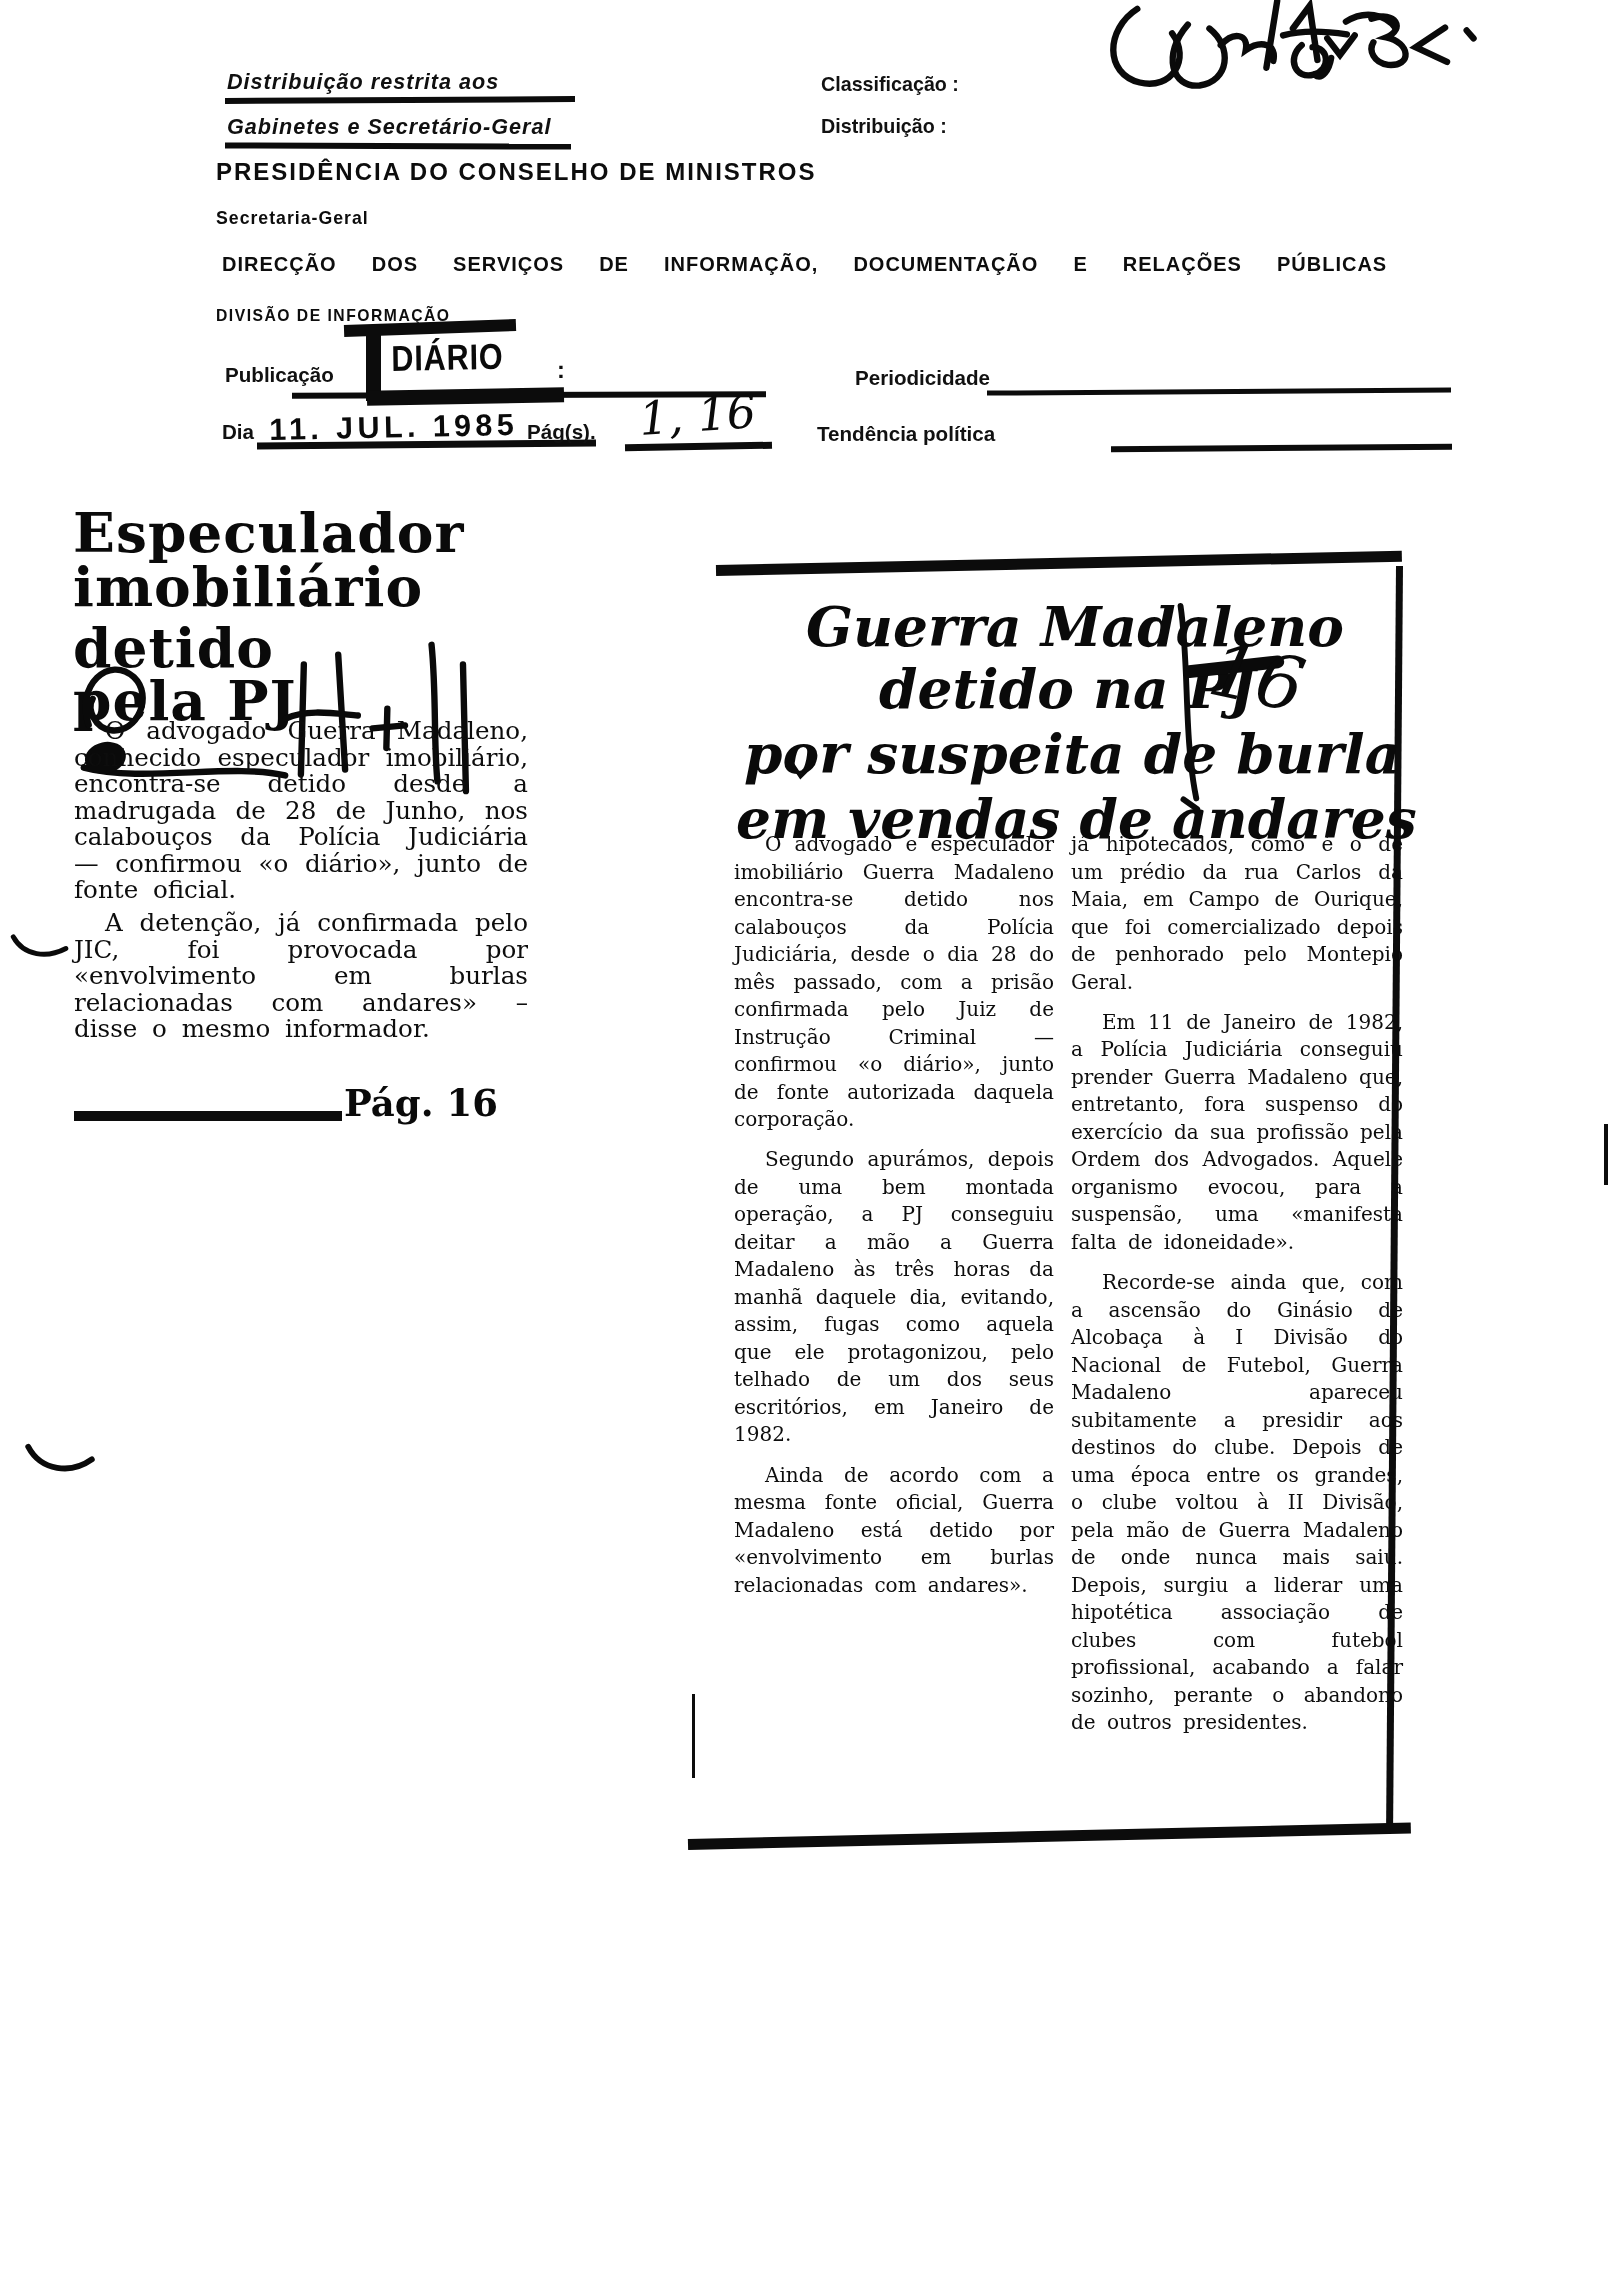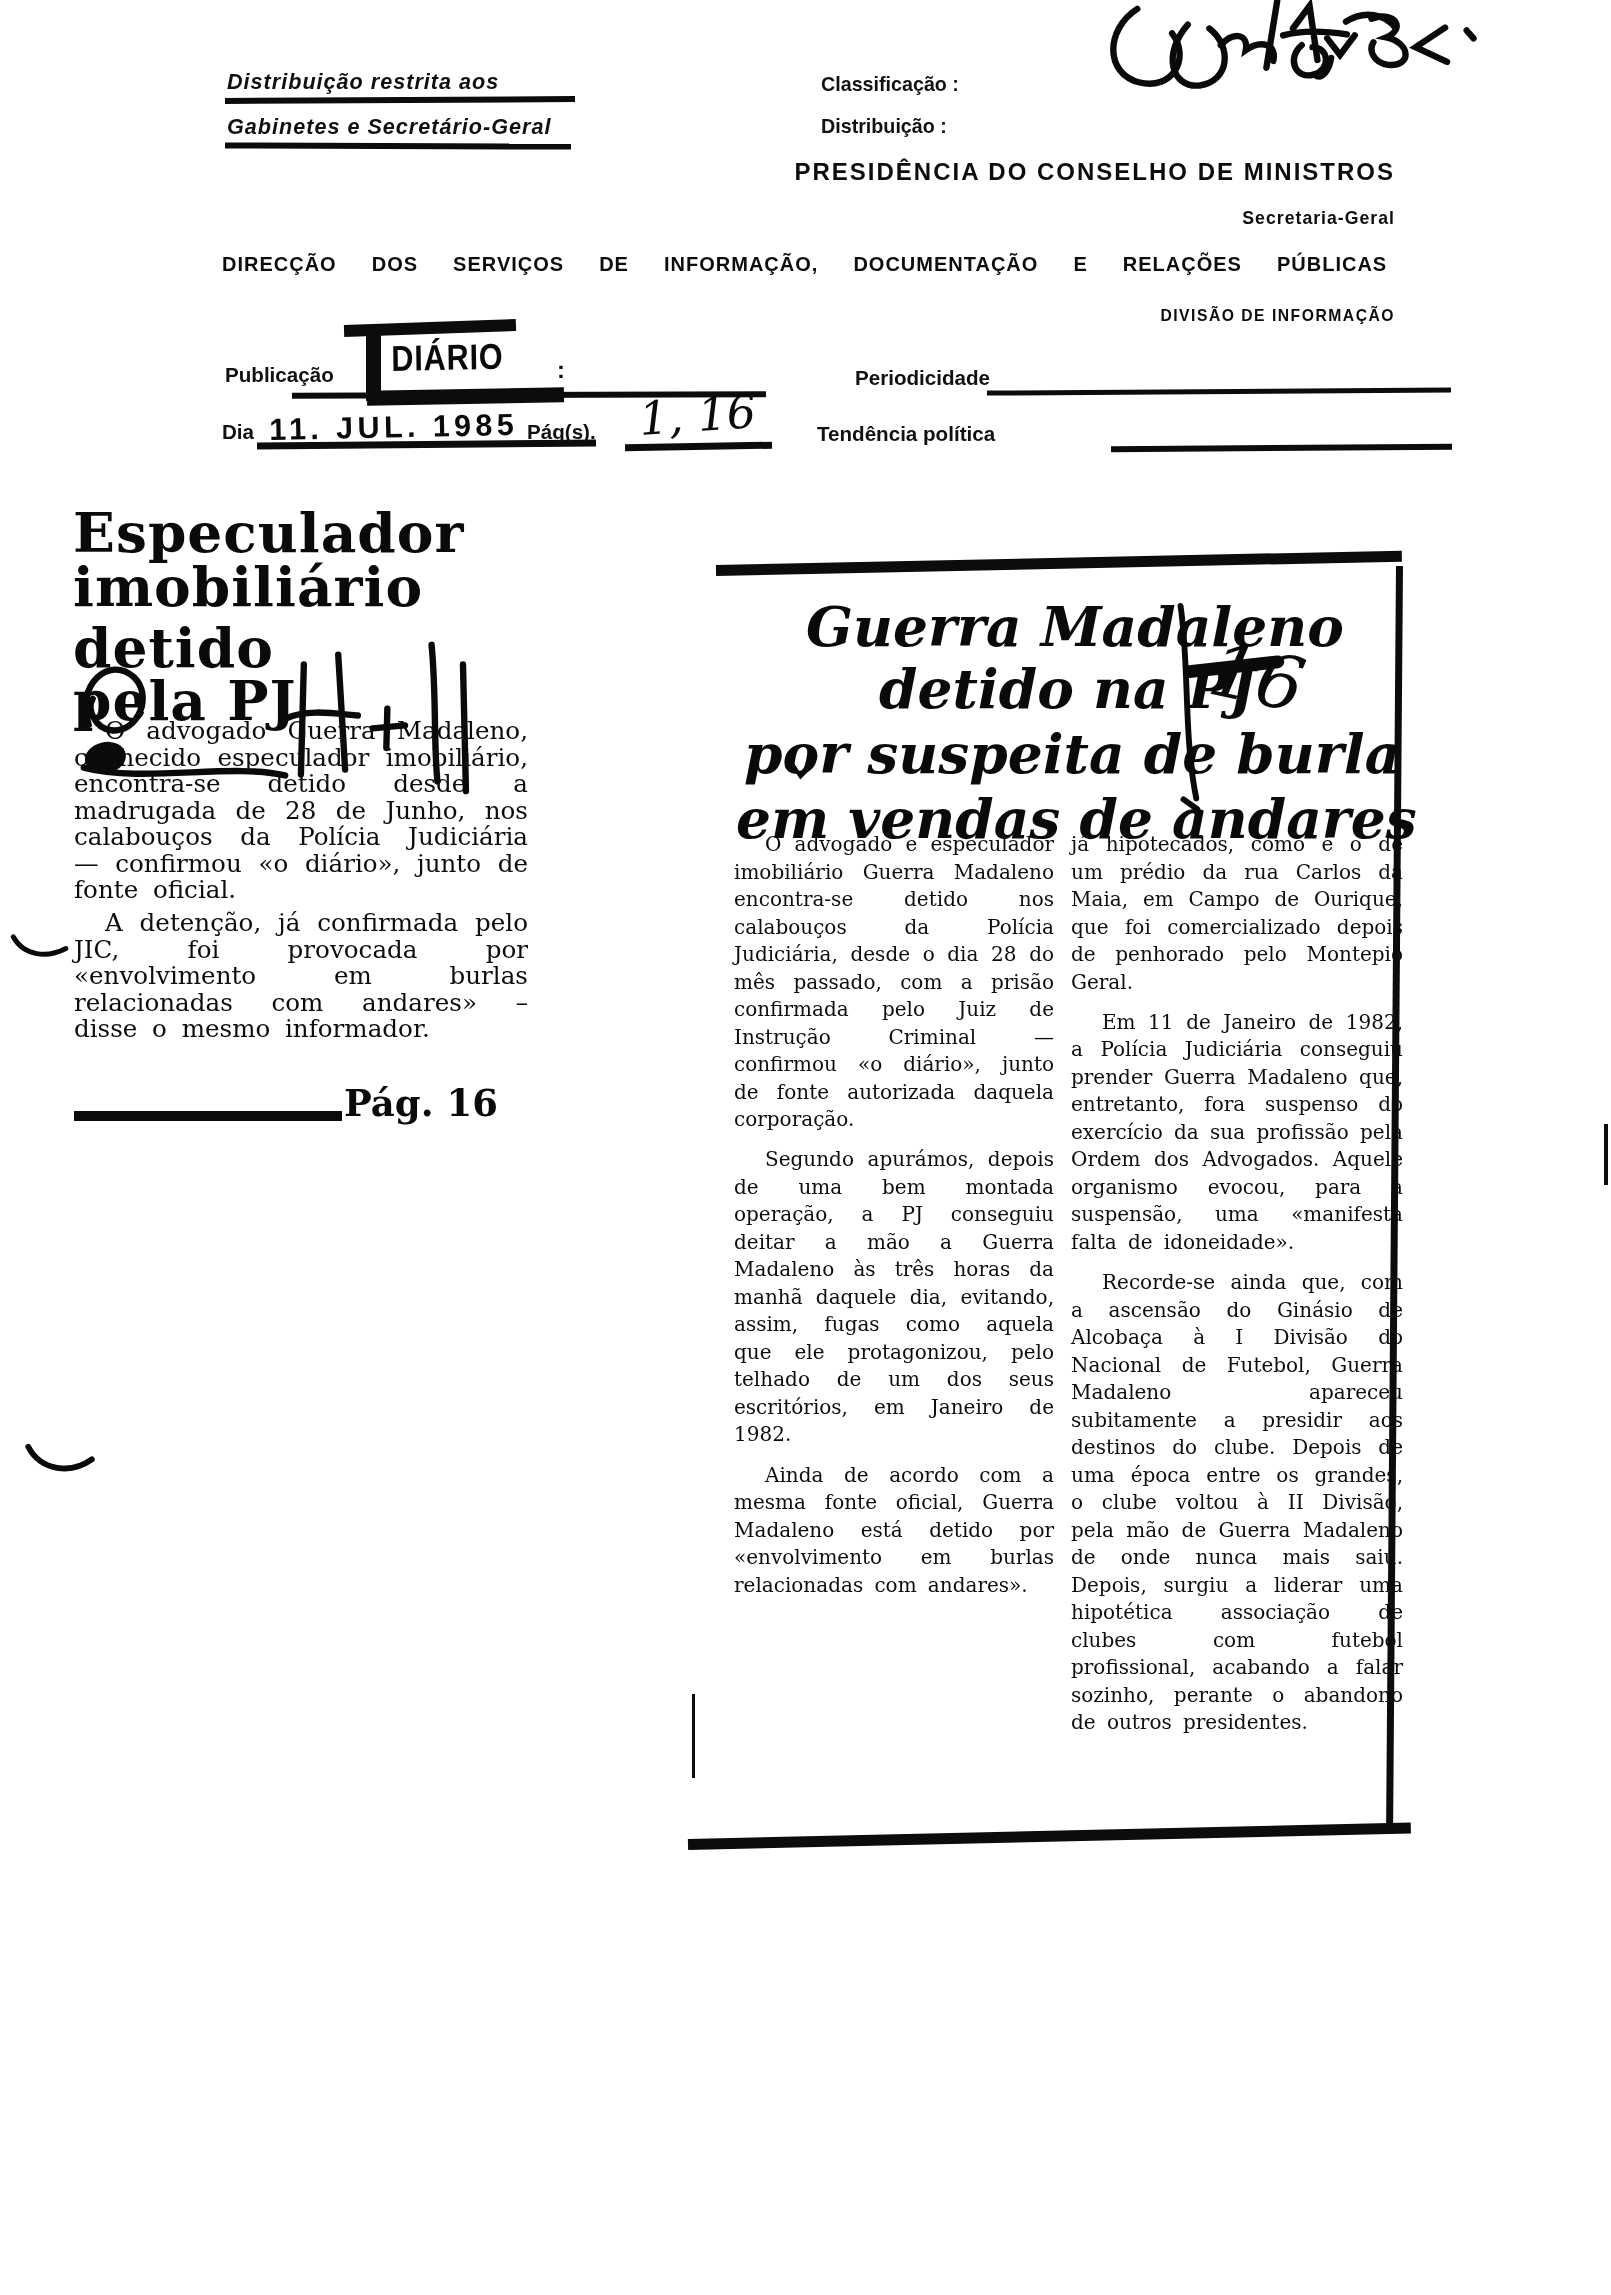--- a/index.html
+++ b/index.html
@@ -9,21 +9,21 @@
     position:relative;
     overflow:hidden;
     font-family:"Liberation Sans",sans-serif;
     color:#0d0d0d;
   }
   .abs{position:absolute;}
   .rule{position:absolute;background:#0c0c0c;}
   
   .flabel{font-family:"Liberation Sans",sans-serif;font-weight:700;font-size:20.6px;color:#111;}
   .hital{font-family:"Liberation Sans",sans-serif;font-weight:700;font-style:italic;font-size:21.6px;letter-spacing:1px;color:#101010;}
-  .center-block{text-align:right;}
+  .center-block{text-align:left;}
   .orgtitle{font-weight:700;font-size:24px;letter-spacing:2px;}
   .orgsec{font-weight:700;font-size:17.7px;letter-spacing:1px;}
   .orgdir{font-weight:700;font-size:20px;letter-spacing:1px;word-spacing:28.5px;white-space:nowrap;}
   .orgdiv{font-weight:700;font-size:15.7px;letter-spacing:1.5px;}
   
   .stamp-text{font-family:"Liberation Sans",sans-serif;font-weight:700;font-size:36px;letter-spacing:1px;transform:scaleX(.85) rotate(-1deg);transform-origin:left top;color:#0a0a0a;}
   .datestamp{font-family:"Liberation Sans",sans-serif;font-weight:700;font-size:30.5px;letter-spacing:4.4px;transform:rotate(-1.2deg);transform-origin:left top;color:#0a0a0a;}
   .handnum{font-family:"DejaVu Serif",serif;font-style:italic;color:#0a0a0a;}
   
   .lhead{font-family:"DejaVu Serif",serif;font-weight:700;font-size:55px;letter-spacing:1px;color:#0a0a0a;white-space:nowrap;}

